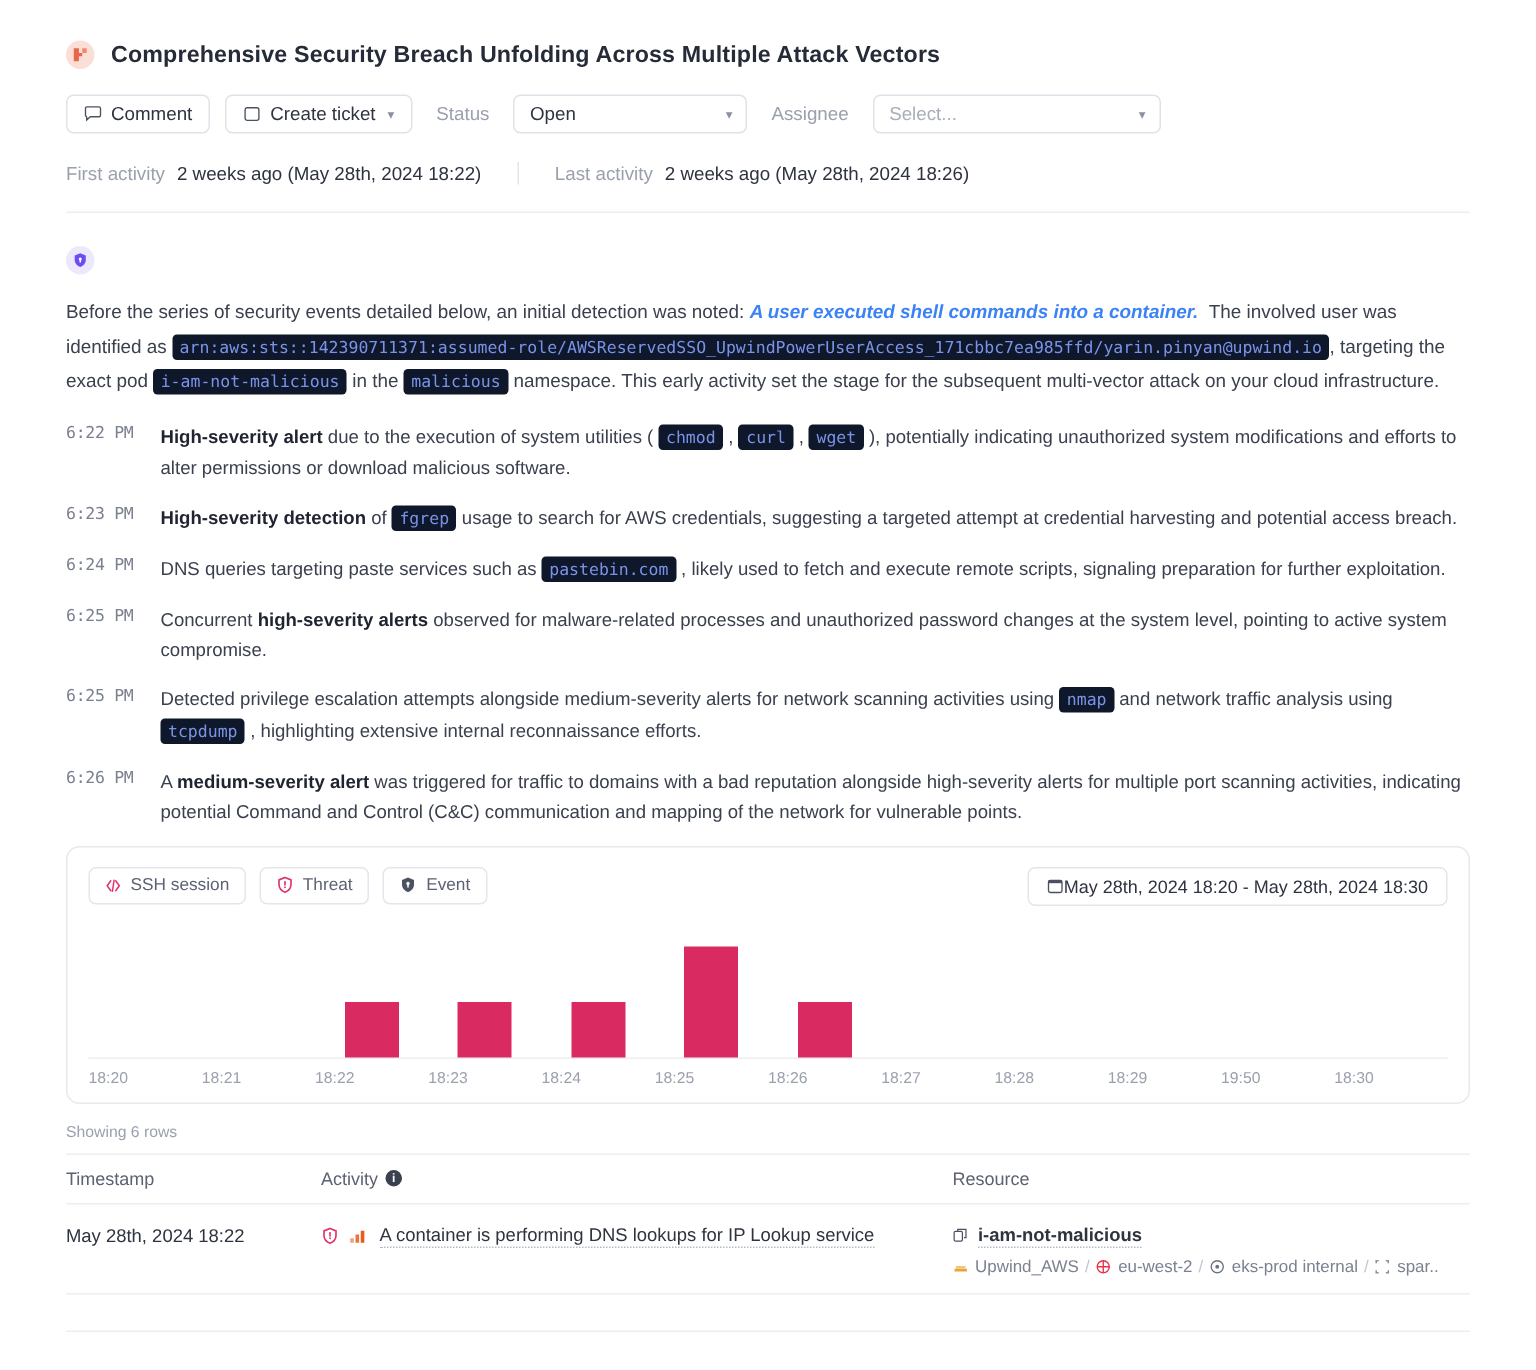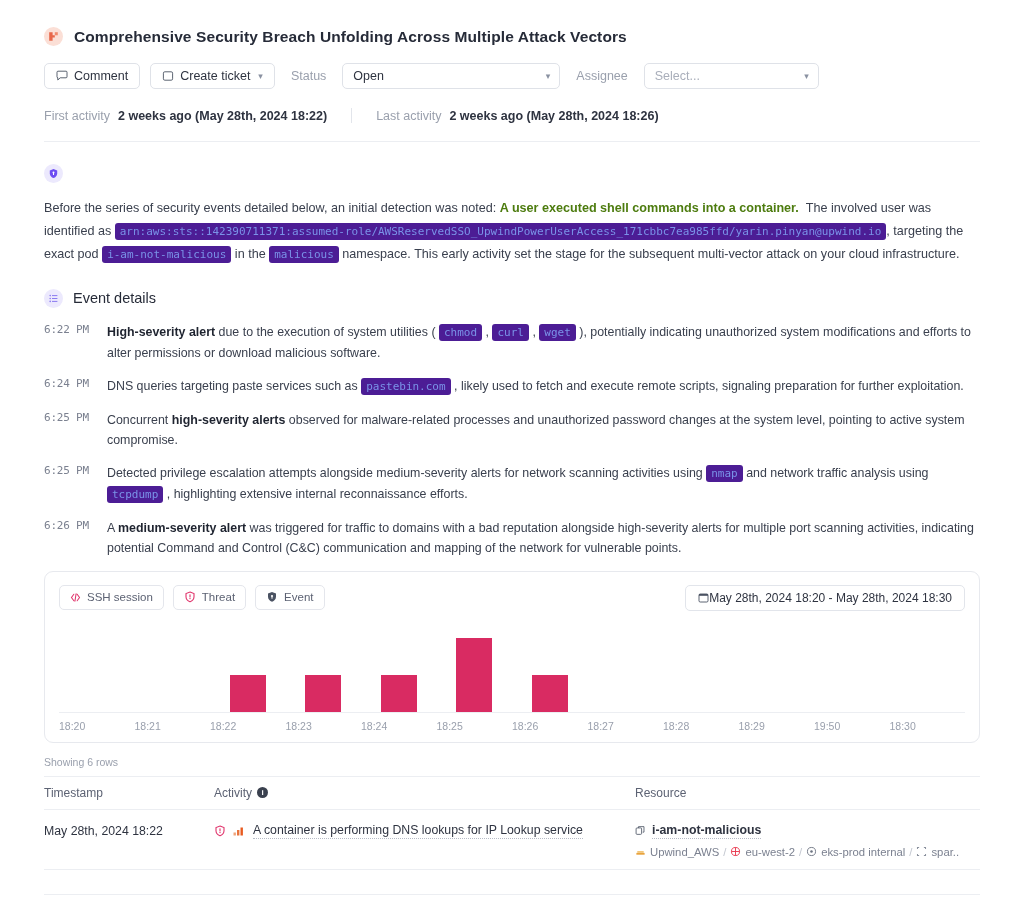--- a/index.html
+++ b/index.html
@@ -71,34 +71,34 @@
     border-radius: 5px;
     background: #fff;
     display: inline-flex;
     align-items: center;
     justify-content: space-between;
     padding: 0 9px 0 10px;
     font-size: 12.5px;
     color: #2e3340;
     cursor: pointer;
   }
-  .select.status { width: 218px; }
-  .select.assignee { width: 175px; }
+  .select.status { width: 156px; }
+  .select.assignee { width: 192px; }
   .select .ph { color: #a9aeba; }
   .select .caret { color: #8a91a1; font-size: 9px; }
 
   .activity-row {
     display: flex;
     align-items: center;
     margin-top: 19px;
     font-size: 12.5px;
     gap: 8px;
   }
   .activity-row .lbl { color: #9aa0ad; }
-  .activity-row .val { color: #2e3340; font-weight: bold; }
+  .activity-row .val { color: #2e3340; }
   .activity-row .sep {
     width: 1px; height: 15px; background: #e2e5eb;
     margin: 0 16px;
   }
 
   .hrule { height: 1px; background: #eceef2; margin-top: 18px; }
 
   
   .sec-head {
     display: flex;
@@ -113,25 +113,25 @@
     flex: none;
   }
   .sec-title { font-size: 14.5px; color: #262b38; }
 
   .para {
     margin-top: 14px;
     font-size: 12.6px;
     line-height: 22.5px;
     color: #3a404e;
   }
-  .para b { color: #4d7c0f; }
+  .para b { color: #3b82f6; font-style: italic; }
   code.cd {
     font-family: "DejaVu Sans Mono", monospace;
     font-size: 11px;
-    background: #4c1d95;
+    background: #0f172a;
     color: #7a93e8;
     border-radius: 3px;
     padding: 2px 5px;
     white-space: nowrap;
   }
 
   
   .sec-head2 {
     display: flex; align-items: center; gap: 10px;
     margin-top: 22px;
@@ -342,40 +342,29 @@
     <span>Before the series of security events detailed below, an initial detection was noted:</span>
     <b>A user executed shell commands into a container.</b>
     &nbsp;<span>The involved user was identified as</span>
     <code class="cd">arn:aws:sts::142390711371:assumed-role/AWSReservedSSO_UpwindPowerUserAccess_171cbbc7ea985ffd/yarin.pinyan@upwind.io</code><span>, targeting the exact pod</span>
     <code class="cd">i-am-not-malicious</code>
     <span>in the</span>
     <code class="cd">malicious</code>
     <span>namespace. This early activity set the stage for the subsequent multi-vector attack on your cloud infrastructure.</span>
   </div>
 
-  <div class="sec-head2">
-    <span class="sec-ico">
-      <svg width="11" height="11" viewBox="0 0 11 11">
-        <g fill="#8b7bf0">
-          <circle cx="2.2" cy="2.6" r=".8"></circle>
-            <rect x="4" y="2.1" width="5.4" height="1"></rect>
-          <circle cx="2.2" cy="5.5" r=".8"></circle>
-            <rect x="4" y="5" width="5.4" height="1"></rect>
-          <circle cx="2.2" cy="8.4" r=".8"></circle>
-            <rect x="4" y="7.9" width="5.4" height="1"></rect>
-        </g>
-      </svg>
-    </span>
-    <span class="sec-title2">Event details</span>
-  </div>
 
   <div class="events" id="events-list">
       <div class="ev">
         <div class="ev-time">6:22 PM</div>
         <div class="ev-txt"><b>High-severity alert</b> <span> due to the execution of system utilities (</span> <code class="cd">chmod</code> <span>,</span> <code class="cd">curl</code> <span>,</span> <code class="cd">wget</code> <span>), potentially indicating unauthorized system modifications and efforts to alter permissions or download malicious software.</span></div>
+      </div>
+      <div class="ev">
+        <div class="ev-time">6:23 PM</div>
+        <div class="ev-txt"><b>High-severity detection</b> <span> of</span> <code class="cd">fgrep</code> <span>usage to search for AWS credentials, suggesting a targeted attempt at credential harvesting and potential access breach.</span></div>
       </div>
       <div class="ev">
         <div class="ev-time">6:24 PM</div>
         <div class="ev-txt"><span>DNS queries targeting paste services such as</span> <code class="cd">pastebin.com</code> <span>, likely used to fetch and execute remote scripts, signaling preparation for further exploitation.</span></div>
       </div>
       <div class="ev">
         <div class="ev-time">6:25 PM</div>
         <div class="ev-txt"><span>Concurrent </span> <b>high-severity alerts</b> <span> observed for malware-related processes and unauthorized password changes at the system level, pointing to active system compromise.</span></div>
       </div>
       <div class="ev">

